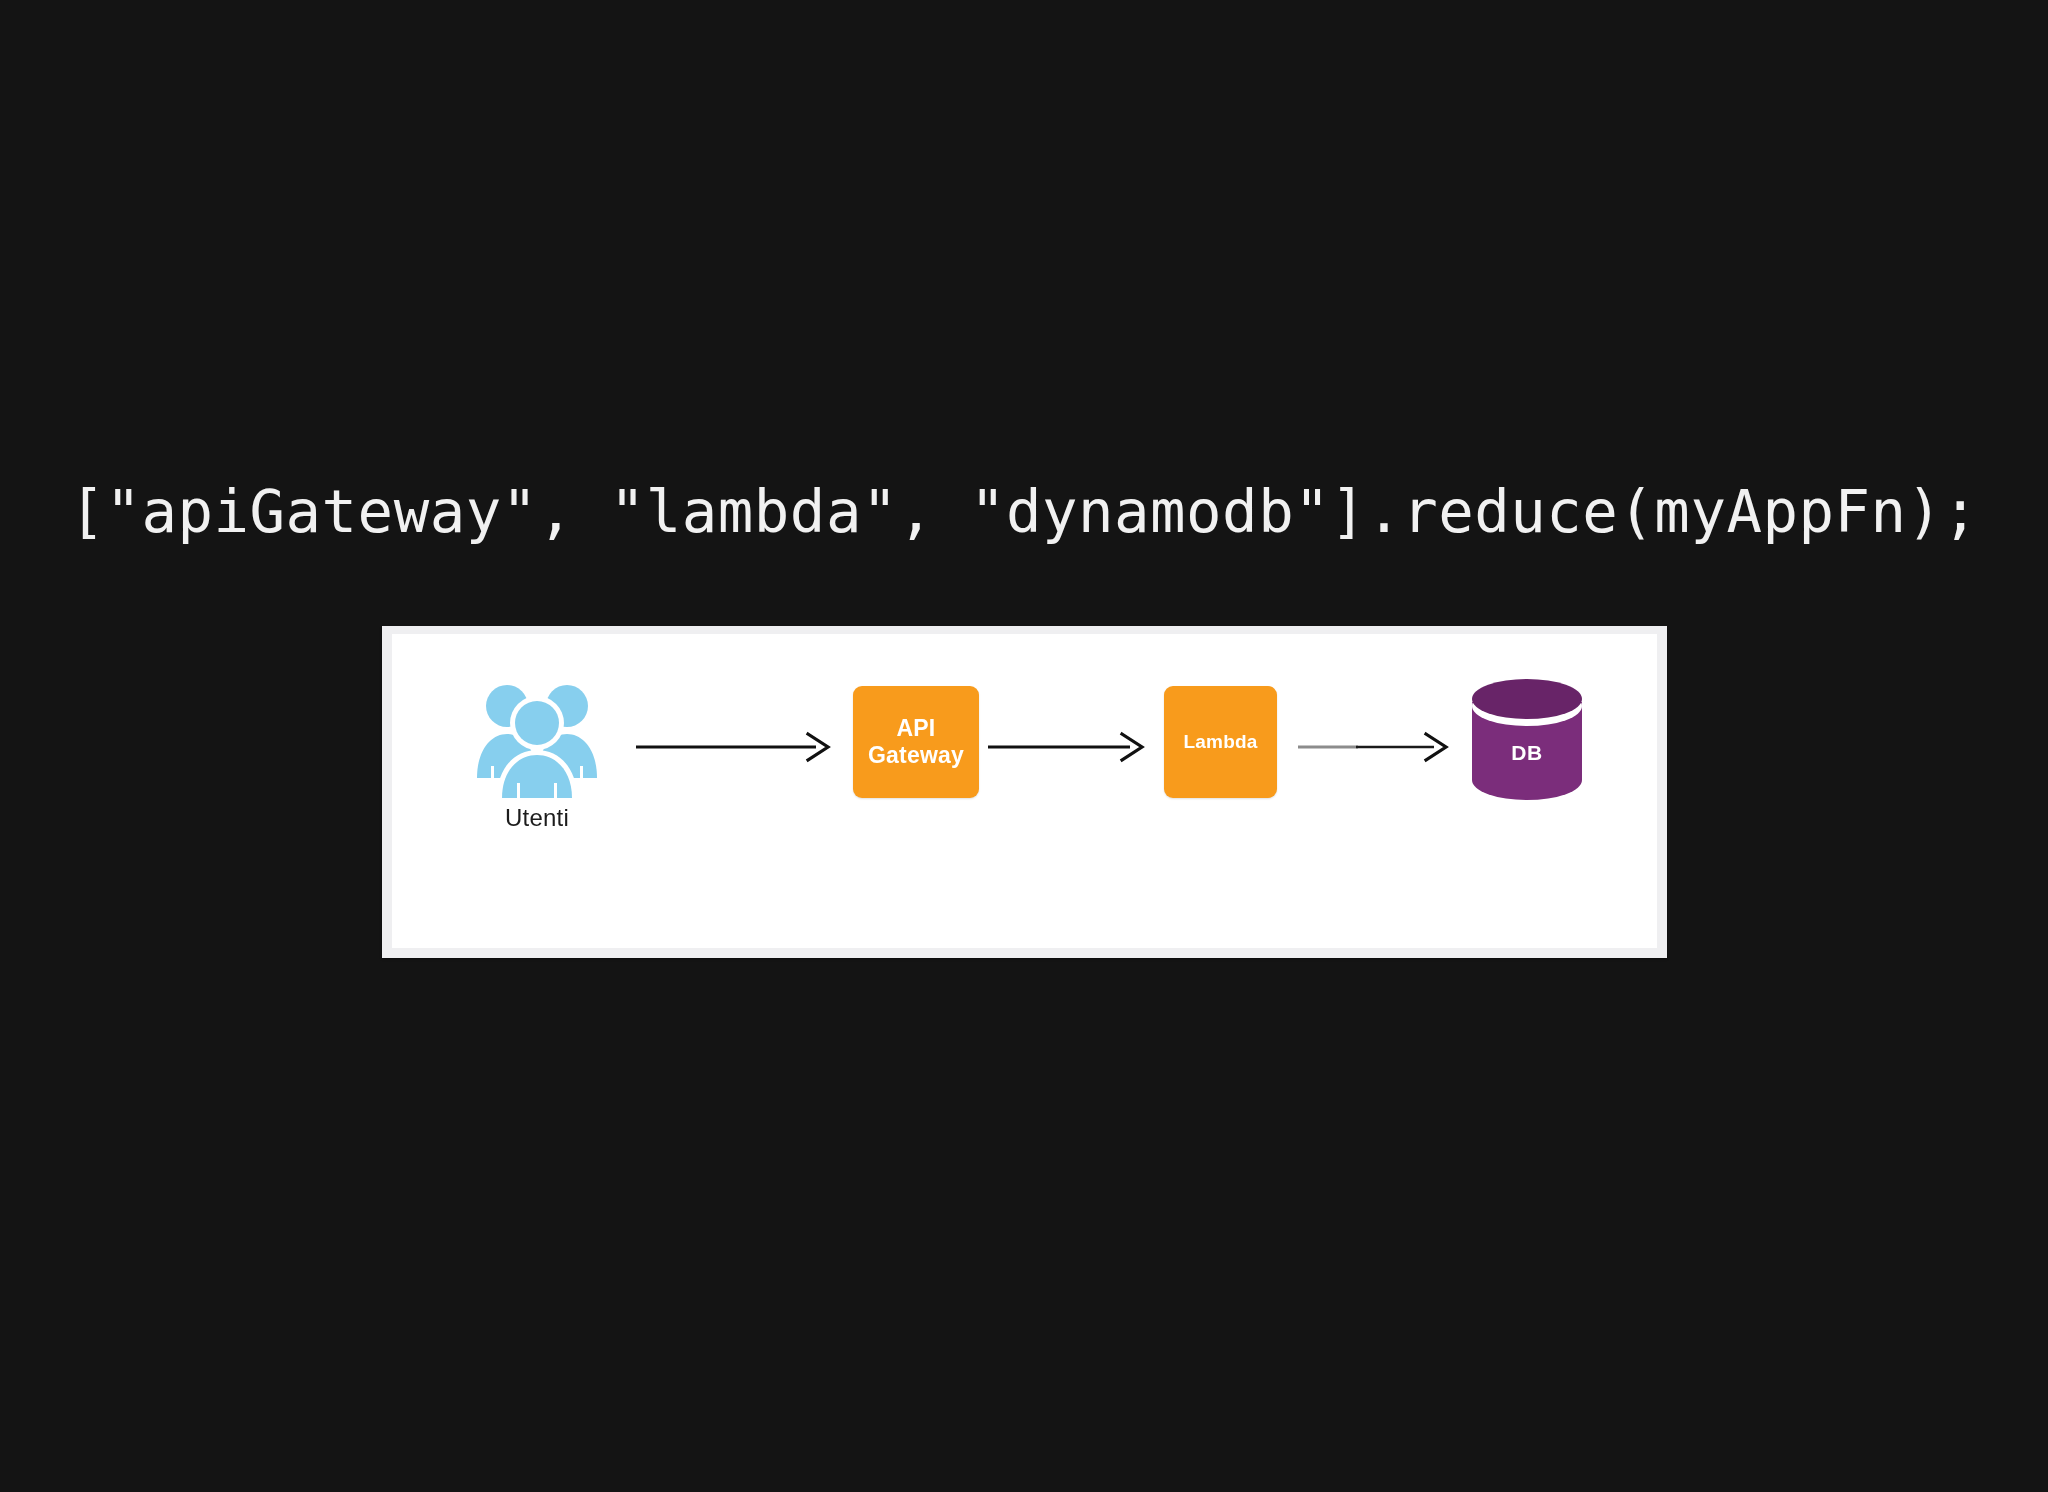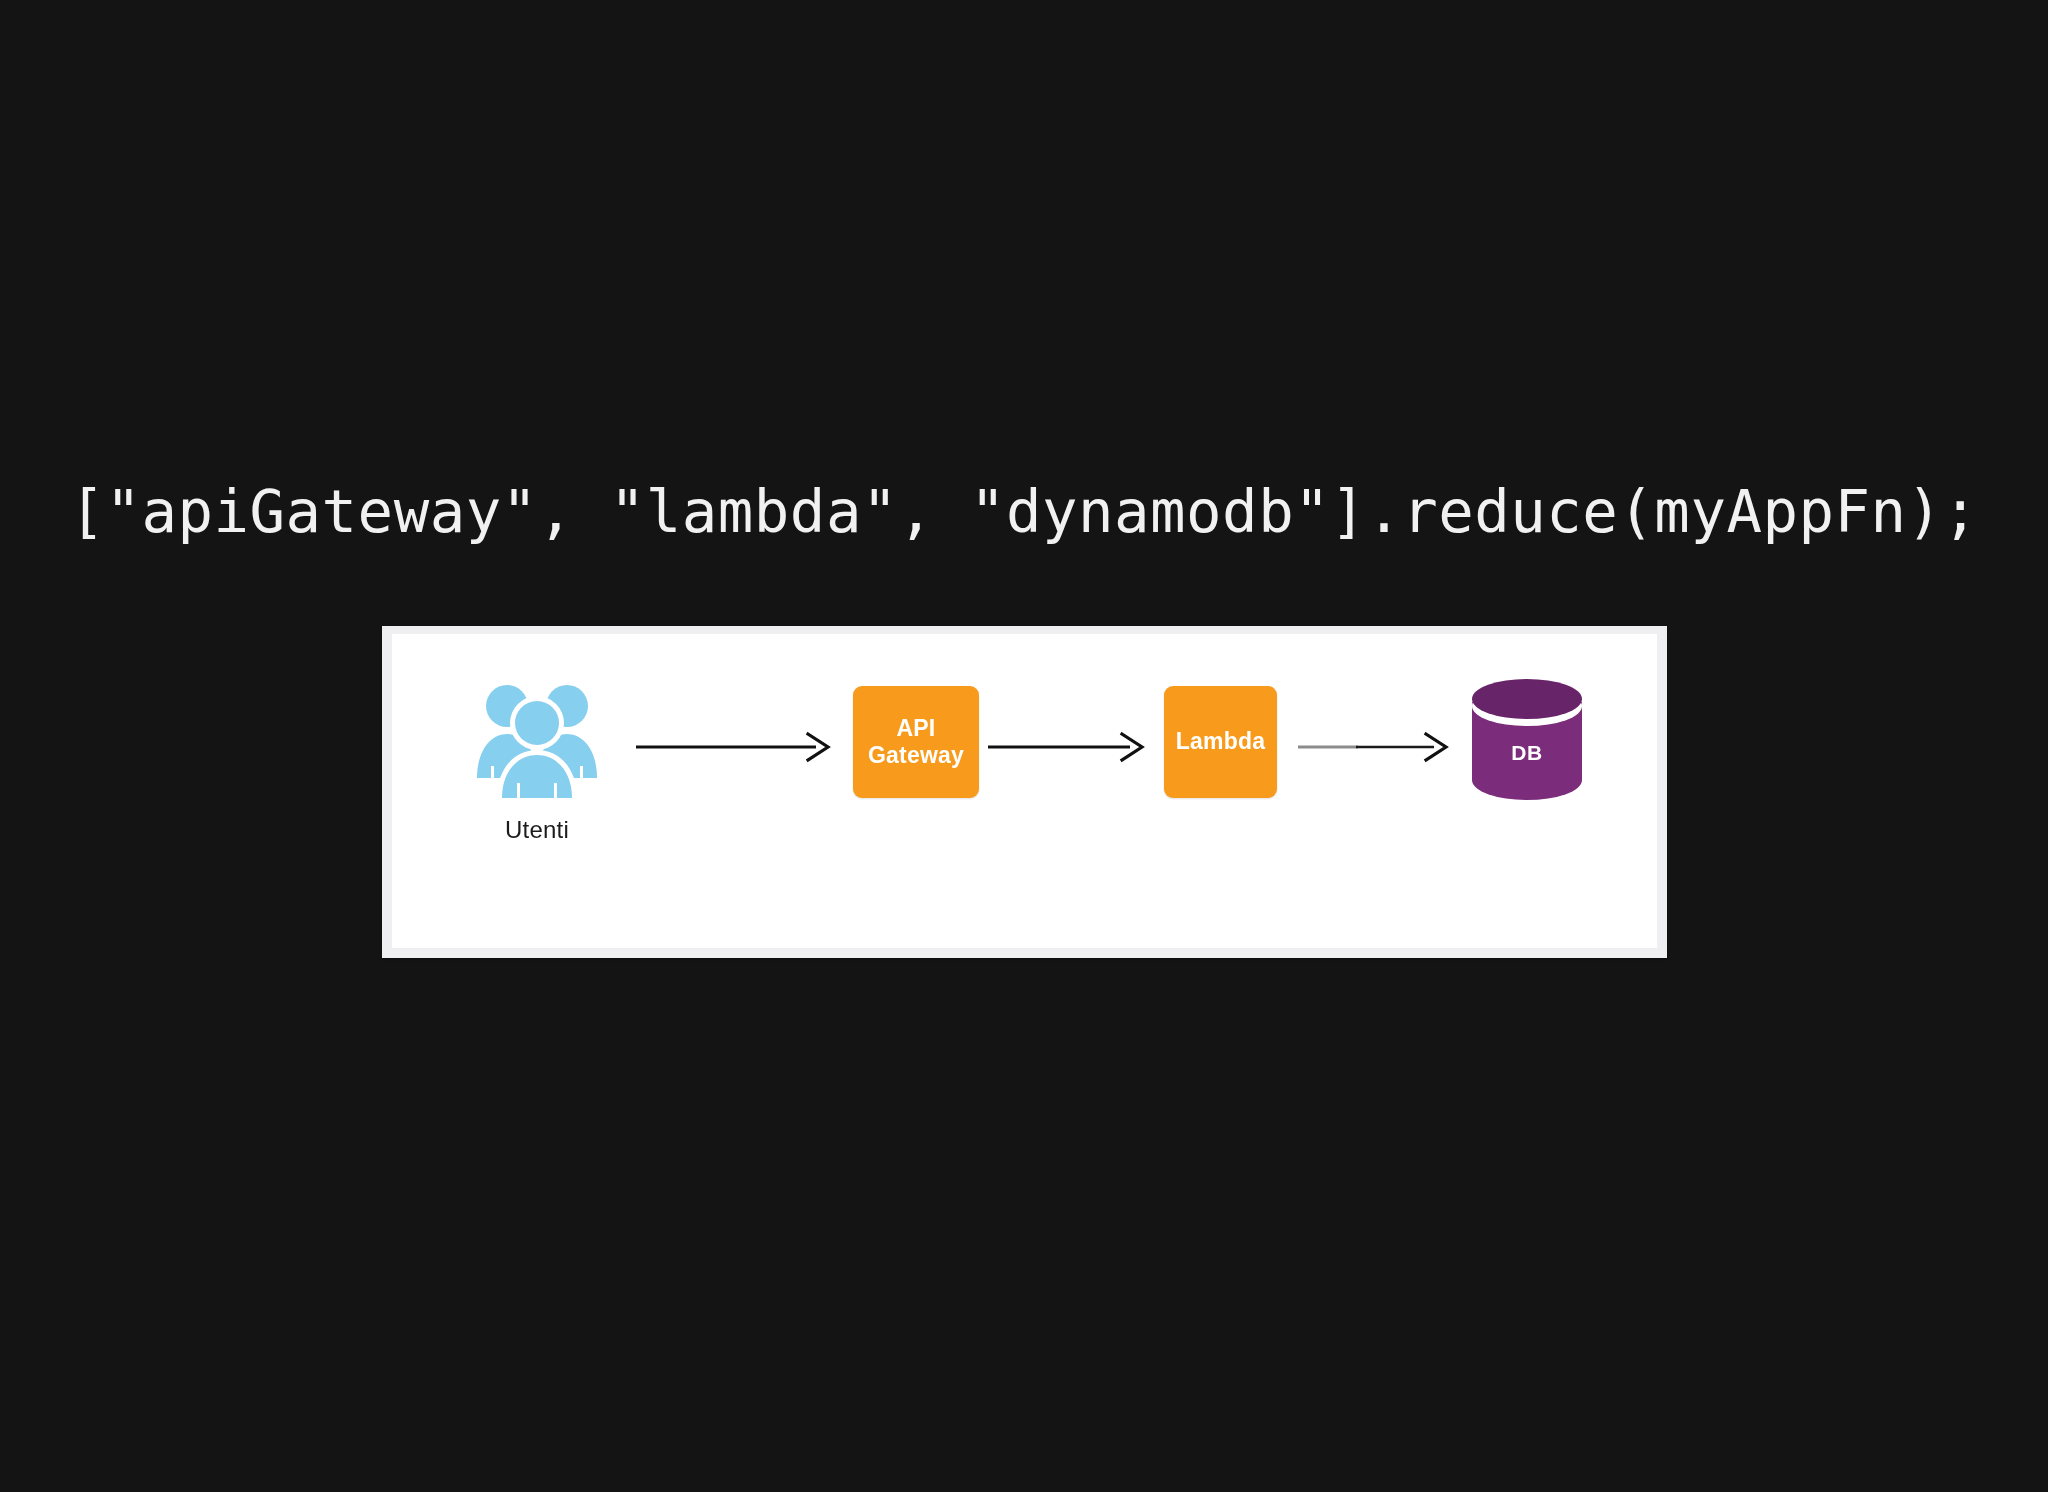--- a/index.html
+++ b/index.html
@@ -74,21 +74,20 @@
   }
 
   
   .node-users {
     left: 65px;
     width: 160px;
     height: 200px;
     display: flex;
     flex-direction: column;
     align-items: center;
-    gap: 12px;
   }
 
   .users-icon {
     width: 128px;
     height: 118px;
     display: block;
   }
 
   .users-label {
     margin-top: 6px;
@@ -126,21 +125,21 @@
   }
 
   .node-lambda {
     left: 772px;
     top: 52px;
   }
   .node-lambda .svc-box {
     width: 113px;
     height: 112px;
     background: #f89b1c;
-    font-size: 23px;
+    font-size: 19px;
   }
 
   
   .node-db {
     left: 1074px;
     top: 44px;
   }
 
   .db-cyl {
     position: relative;

